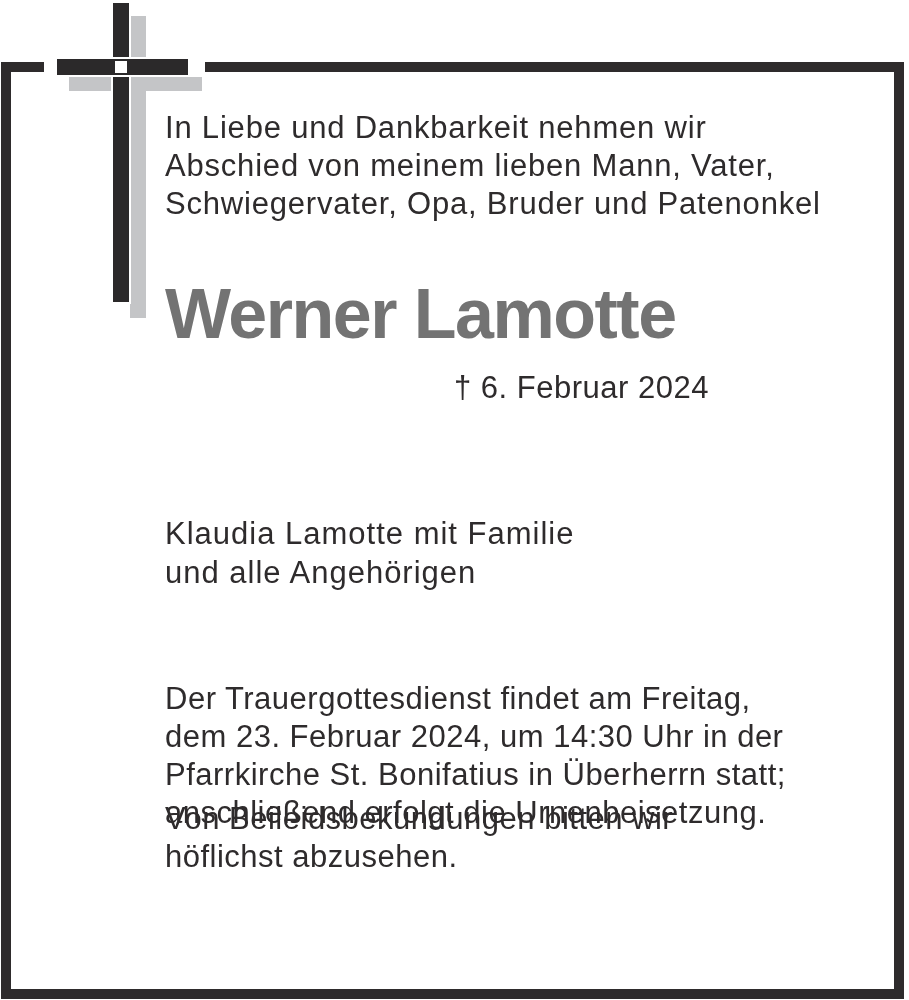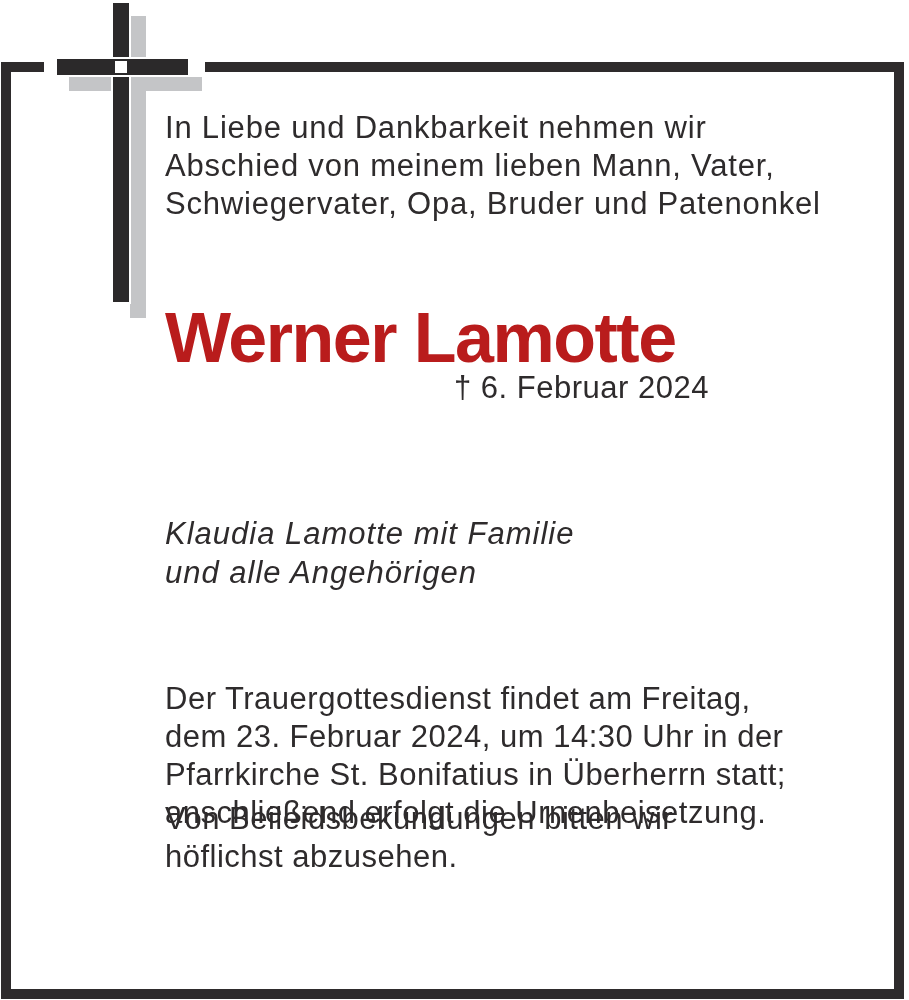--- a/index.html
+++ b/index.html
@@ -31,25 +31,25 @@
   .cross .bar-h{left:55px;top:57px;width:135px;height:20px;background:#2b292a;border:2px solid #ffffff;box-sizing:border-box;}
   .cross .center{left:115px;top:61px;width:12px;height:12px;background:#ffffff;}
   
   .txt{
     position:absolute;left:165px;
     white-space:pre-line;
     color:#2e2b2c;
     z-index:4;
   }
   .intro{top:109px;font-size:31px;line-height:38px;letter-spacing:0.8px;}
-  .name{top:279px;font-size:70px;line-height:70px;font-weight:800;letter-spacing:-1.5px;color:#b91c1c;margin-top:24px;}
+  .name{top:279px;font-size:70px;line-height:70px;font-weight:800;letter-spacing:-1.5px;color:#737373;}
   .dates{top:369px;font-size:31px;line-height:38px;letter-spacing:0.5px;width:700px;}
   .dates .death{position:absolute;left:289px;top:0;}
   .mourning-label{top:465px;font-size:31px;line-height:38px;letter-spacing:0.8px;}
-  .mourners{top:515px;font-size:31px;line-height:38.5px;font-style:italic;letter-spacing:1px;}
+  .mourners{top:515px;font-size:31px;line-height:38.5px;letter-spacing:1px;}
   .service{top:644px;font-size:31px;line-height:38px;letter-spacing:0.5px;margin-top:36px;}
   .condolence{top:800px;font-size:31px;line-height:38px;letter-spacing:0.5px;}
   .funeral-home{top:890px;font-size:28px;line-height:31px;letter-spacing:0.2px;}
 </style>
 </head>
 <body>
 
 <div class="page">
 
   <div class="frame"></div>

